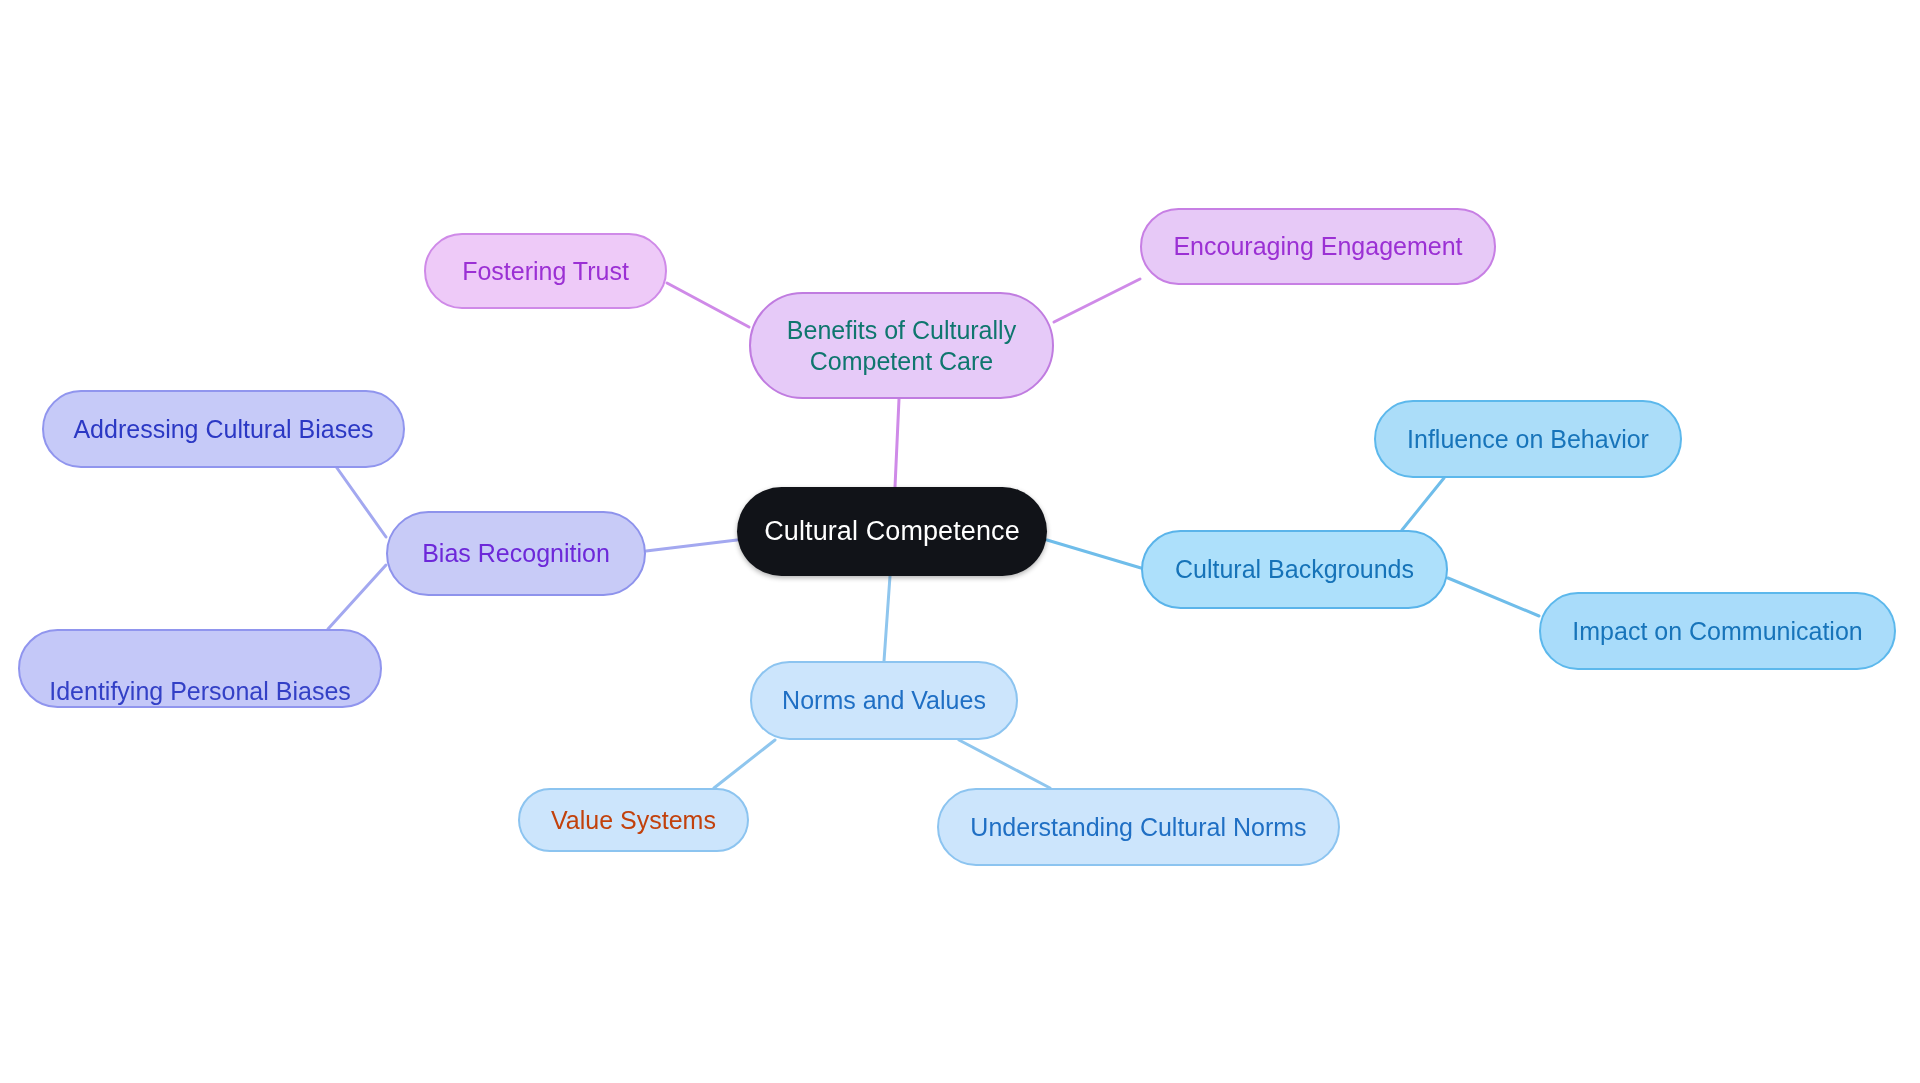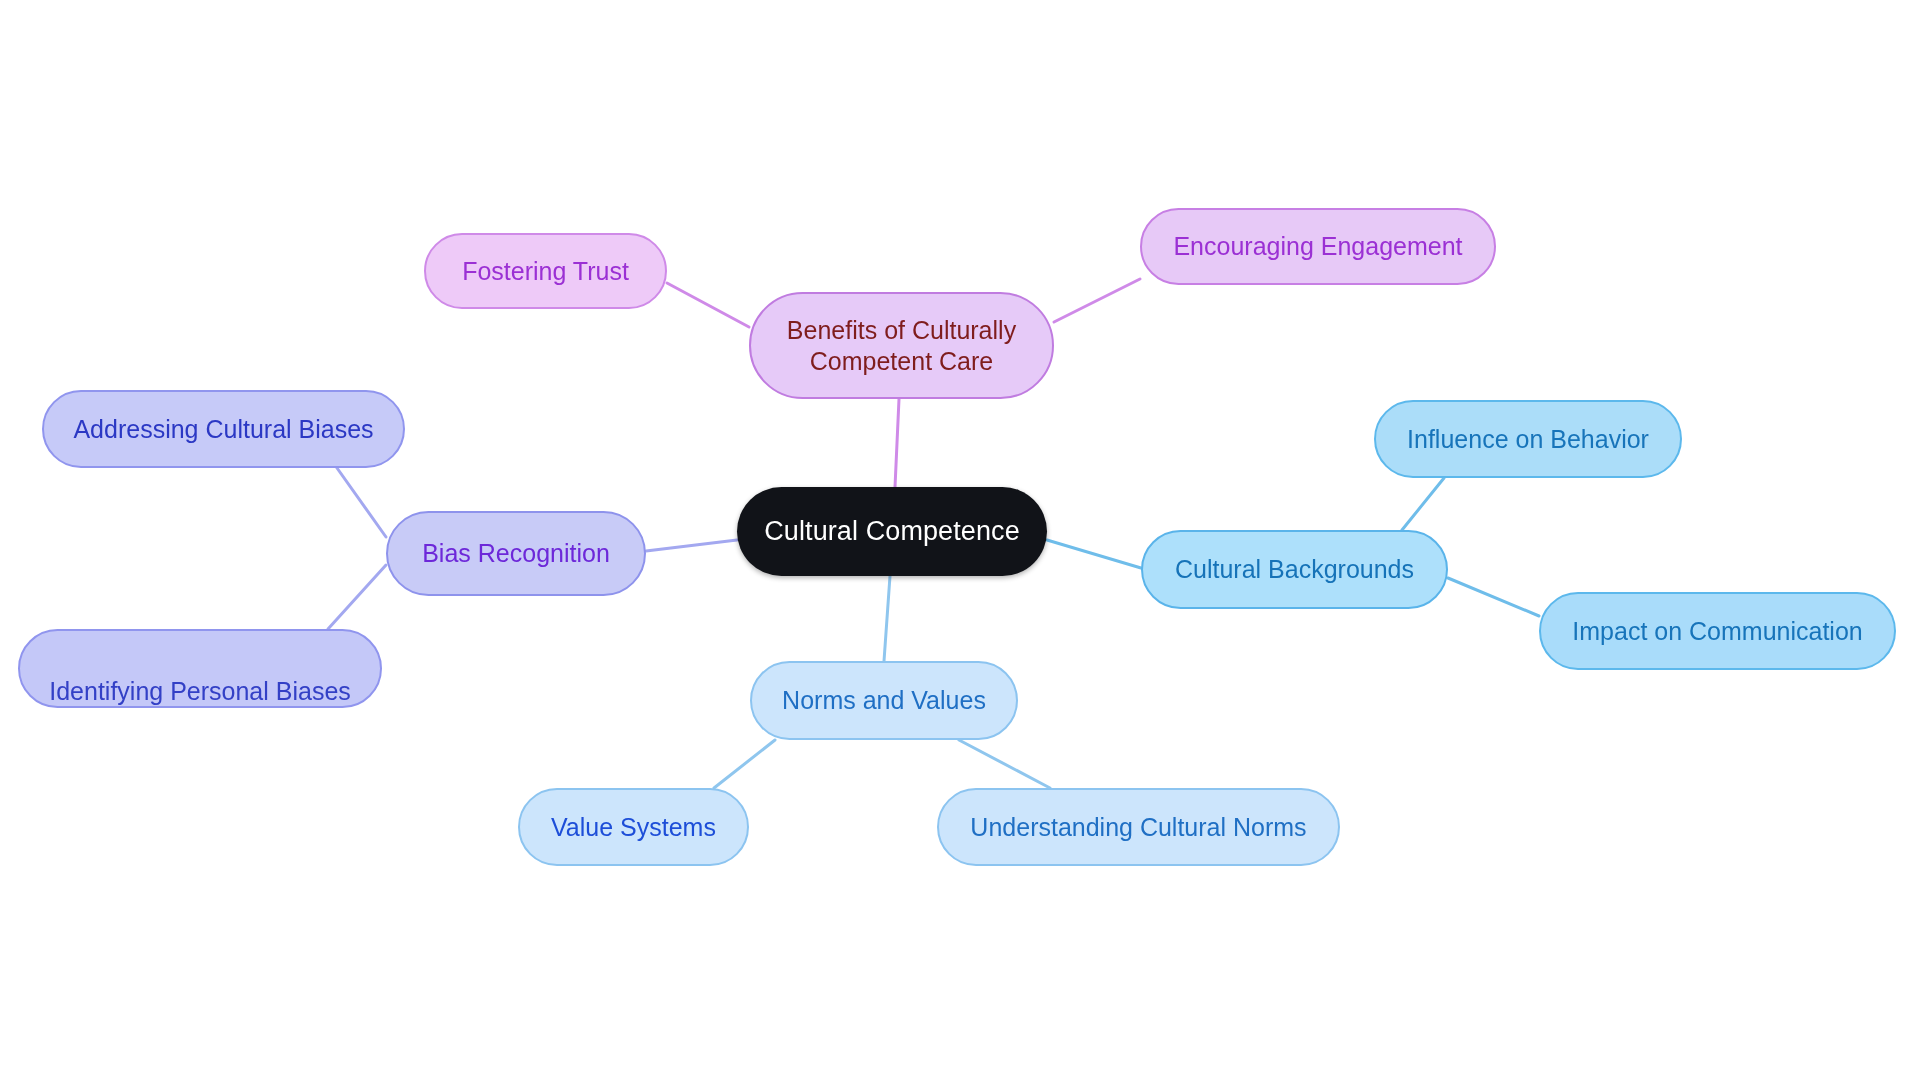--- a/index.html
+++ b/index.html
@@ -64,27 +64,27 @@
       <line x1="1054" y1="322" x2="1140" y2="279" stroke="#cf8ae8" stroke-width="3" stroke-linecap="round"></line>
       <line x1="386" y1="537" x2="337" y2="468" stroke="#a3a8f0" stroke-width="3" stroke-linecap="round"></line>
       <line x1="386" y1="565" x2="328" y2="629" stroke="#a3a8f0" stroke-width="3" stroke-linecap="round"></line>
       <line x1="1402" y1="530" x2="1444" y2="478" stroke="#6fbdea" stroke-width="3" stroke-linecap="round"></line>
       <line x1="1448" y1="578" x2="1539" y2="616" stroke="#6fbdea" stroke-width="3" stroke-linecap="round"></line>
       <line x1="775" y1="740" x2="714" y2="788" stroke="#8fc6ee" stroke-width="3" stroke-linecap="round"></line>
       <line x1="959" y1="740" x2="1050" y2="788" stroke="#8fc6ee" stroke-width="3" stroke-linecap="round"></line>
     </svg>
   <div id="node-layer">
       <div class="node node-root" style="left: 737px; top: 487px; width: 310px; height: 89px; background: rgb(17, 19, 24); border-color: rgb(17, 19, 24); color: rgb(255, 255, 255);"><span>Cultural Competence</span></div>
-      <div class="node node-branch" style="left: 749px; top: 292px; width: 305px; height: 107px; background: rgb(230, 202, 248); border-color: rgb(192, 124, 224); color: #7f1d1d;"><span>Benefits of Culturally
+      <div class="node node-branch" style="left: 749px; top: 292px; width: 305px; height: 107px; background: rgb(230, 202, 248); border-color: rgb(192, 124, 224); color: #0f766e;"><span>Benefits of Culturally
 Competent Care</span></div>
       <div class="node node-leaf" style="left: 424px; top: 233px; width: 243px; height: 76px; background: rgb(238, 202, 248); border-color: rgb(207, 138, 232); color: rgb(155, 48, 212);"><span>Fostering Trust</span></div>
       <div class="node node-leaf" style="left: 1140px; top: 208px; width: 356px; height: 77px; background: rgb(231, 201, 247); border-color: rgb(199, 127, 228); color: rgb(155, 48, 212);"><span>Encouraging Engagement</span></div>
       <div class="node node-branch" style="left: 386px; top: 511px; width: 260px; height: 85px; background: rgb(200, 203, 247); border-color: rgb(142, 147, 236); color: #6d28d9;"><span>Bias Recognition</span></div>
       <div class="node node-leaf" style="left: 42px; top: 390px; width: 363px; height: 78px; background: rgb(198, 202, 248); border-color: rgb(144, 149, 238); color: rgb(43, 56, 196);"><span>Addressing Cultural Biases</span></div>
       <div class="node node-leaf" style="left: 18px; top: 629px; width: 364px; height: 79px; background: rgb(196, 200, 248); border-color: rgb(144, 149, 238); color: rgb(51, 64, 198); align-items: flex-end;"><span>Identifying Personal Biases</span></div>
       <div class="node node-branch" style="left: 1141px; top: 530px; width: 307px; height: 79px; background: rgb(173, 224, 251); border-color: rgb(90, 180, 234); color: rgb(22, 115, 184);"><span>Cultural Backgrounds</span></div>
       <div class="node node-leaf" style="left: 1374px; top: 400px; width: 308px; height: 78px; background: rgb(171, 221, 249); border-color: rgb(92, 184, 236); color: rgb(23, 116, 186);"><span>Influence on Behavior</span></div>
       <div class="node node-leaf" style="left: 1539px; top: 592px; width: 357px; height: 78px; background: rgb(169, 220, 250); border-color: rgb(92, 184, 236); color: rgb(23, 116, 186);"><span>Impact on Communication</span></div>
       <div class="node node-branch" style="left: 750px; top: 661px; width: 268px; height: 79px; background: rgb(204, 229, 252); border-color: rgb(140, 196, 240); color: rgb(31, 111, 196); align-items: center;"><span>Norms and Values</span></div>
-      <div class="node node-leaf" style="left: 518px; top: 788px; width: 231px; height: 78px; background: rgb(204, 229, 252); border-color: rgb(140, 196, 240); color: #1d4ed8;"><span>Value Systems</span></div>
+      <div class="node node-leaf" style="left: 518px; top: 788px; width: 231px; height: 64px; background: rgb(204, 229, 252); border-color: rgb(140, 196, 240); color: #c2410c;"><span>Value Systems</span></div>
       <div class="node node-leaf" style="left: 937px; top: 788px; width: 403px; height: 78px; background: rgb(204, 229, 252); border-color: rgb(140, 196, 240); color: rgb(31, 111, 196);"><span>Understanding Cultural Norms</span></div>
     </div>
 </div>
 
 </body></html>

